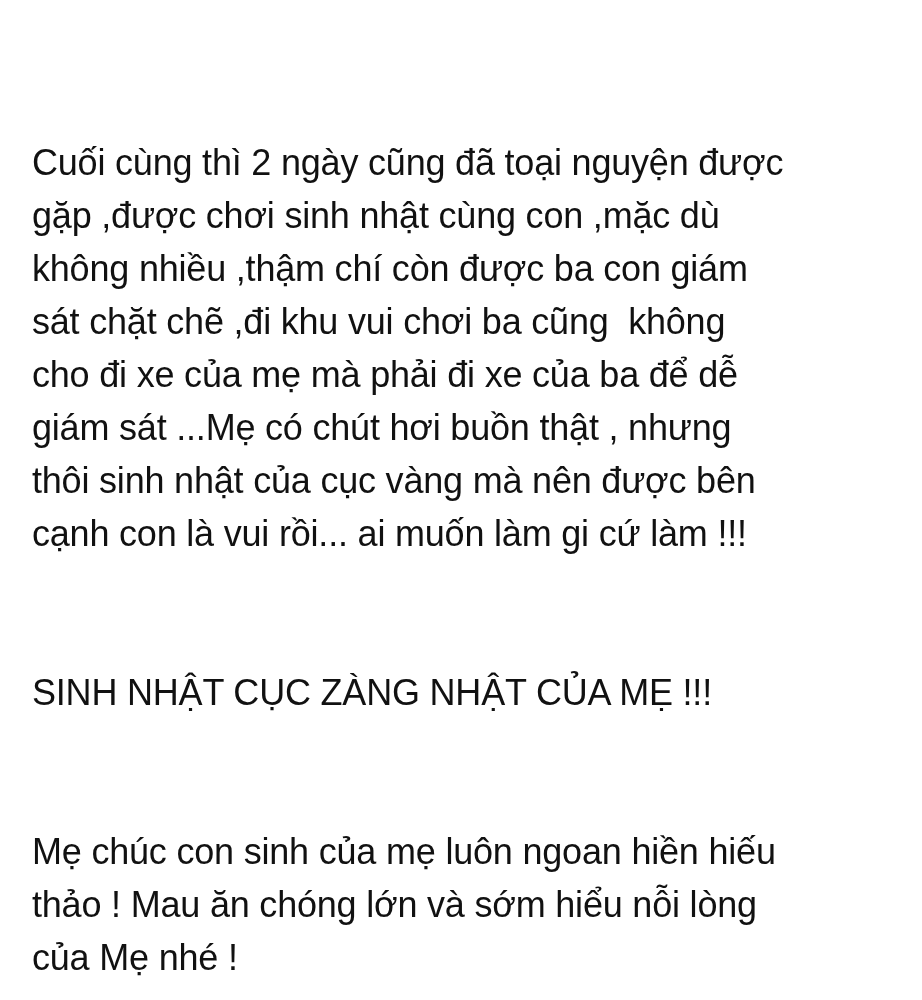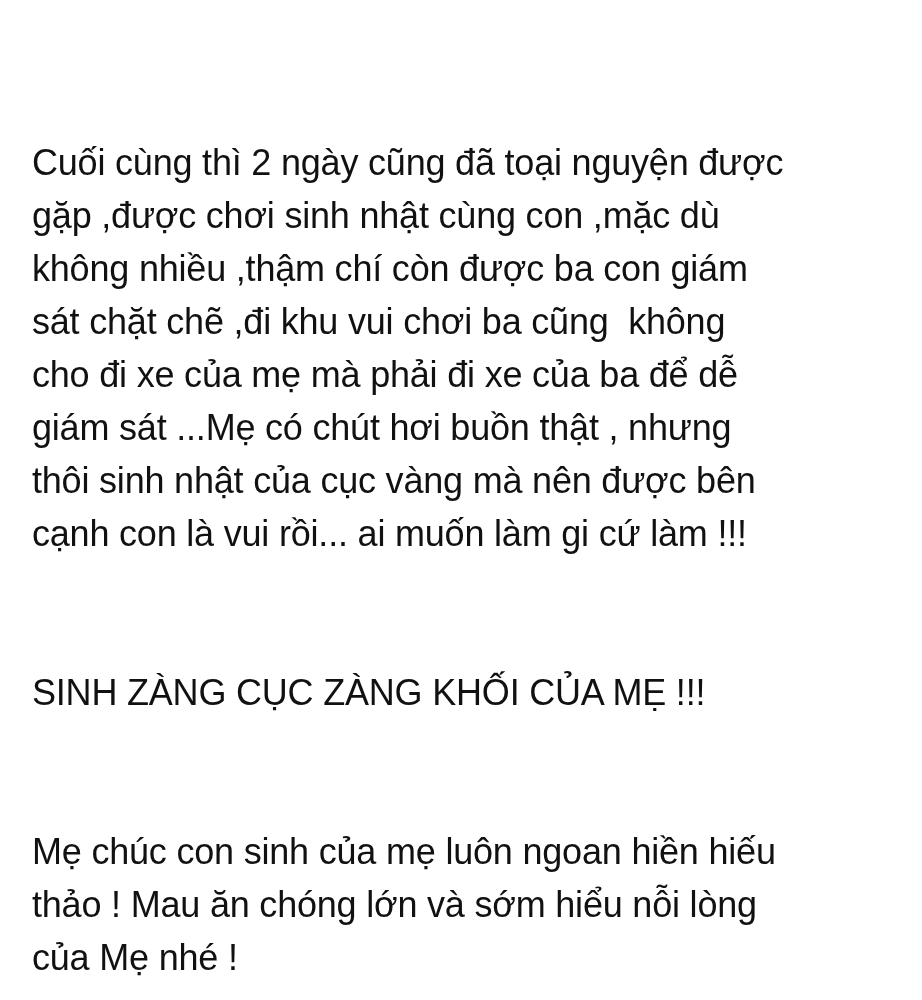--- a/index.html
+++ b/index.html
@@ -34,19 +34,19 @@
     margin: 0;
     white-space: pre-wrap;
   }
 </style>
 </head>
 <body>
 
 <div class="page">
   <div class="post-text">
     <p class="para">Cuối cùng thì 2 ngày cũng đã toại nguyện được gặp ,được chơi sinh nhật cùng con ,mặc dù không nhiều ,thậm chí còn được ba con giám sát chặt chẽ ,đi khu vui chơi ba cũng  không cho đi xe của mẹ mà phải đi xe của ba để dễ giám sát ...Mẹ có chút hơi buồn thật , nhưng thôi sinh nhật của cục vàng mà nên được bên cạnh con là vui rồi... ai muốn làm gi cứ làm !!!</p>
-    <p class="para">SINH ZÀNG CỤC ZÀNG KHỐI CỦA MẸ !!!</p>
+    <p class="para">SINH NHẬT CỤC ZÀNG NHẬT CỦA MẸ !!!</p>
     <p class="para">Mẹ chúc con sinh của mẹ luôn ngoan hiền hiếu thảo ! Mau ăn chóng lớn và sớm hiểu nỗi lòng của Mẹ nhé !</p>
     <p class="para">Mẹ yêu con trai nhiều lắm !</p>
     
     
   </div>
 </div>
 
 </body></html>

